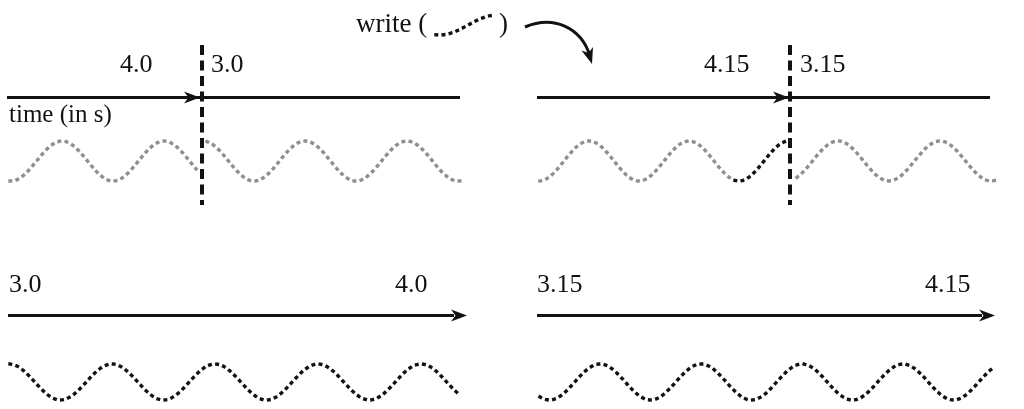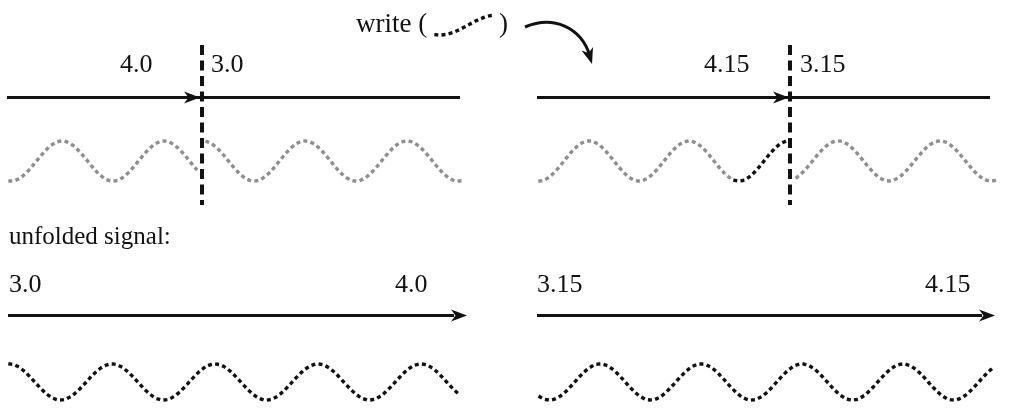--- a/index.html
+++ b/index.html
@@ -49,24 +49,24 @@
       <path d="M436.0,34.8 L438.0,35.0 L440.0,35.0 L442.0,34.9 L444.0,34.7 L446.0,34.4 L448.0,33.9 L450.0,33.4 L452.0,32.8 L454.0,32.0 L456.0,31.2 L458.0,30.3 L460.0,29.4 L462.0,28.3 L464.0,27.3 L466.0,26.2 L468.0,25.1 L470.0,24.0 L472.0,23.0 L474.0,21.9 L476.0,20.9 L478.0,19.9 L480.0,19.0 L482.0,18.2 L484.0,17.4 L486.0,16.8 L488.0,16.2 L490.0,15.7 L492.0,15.4" fill="none" stroke="#121212" stroke-width="3.4" stroke-dasharray="0.6 6.6" stroke-linecap="square"></path>
       <path d="M525,27 C553,15 581,27 590,56" fill="none" stroke="#121212" stroke-width="3"></path>
       <path d="M592,64 L581.5,50.5 L588.6,53.0 L593.0,46.9 Z" fill="#121212"></path>
     </svg>
 
   <span class="lbl write-part" style="left:356px;top:9px;">write (</span>
   <span class="lbl write-part" style="left:499px;top:9px;">)</span>
 
   <span class="lbl right" style="left:120px;top:50px;width:70px;">4.0</span>
   <span class="lbl" style="left:211px;top:50px;">3.0</span>
+  <span class="lbl small" style="left:9px;top:101px;">time (in s)</span>
 
   <span class="lbl right" style="left:704px;top:50px;width:80px;">4.15</span>
   <span class="lbl" style="left:800px;top:50px;">3.15</span>
 
-  <span class="lbl small" style="left:9px;top:223px;">unfolded signal:</span>
 
   <span class="lbl" style="left:9px;top:270px;">3.0</span>
   <span class="lbl right" style="left:395px;top:270px;width:70px;">4.0</span>
 
   <span class="lbl" style="left:537px;top:270px;">3.15</span>
   <span class="lbl right" style="left:925px;top:270px;width:72px;">4.15</span>
 </div>
 
 </body></html>

